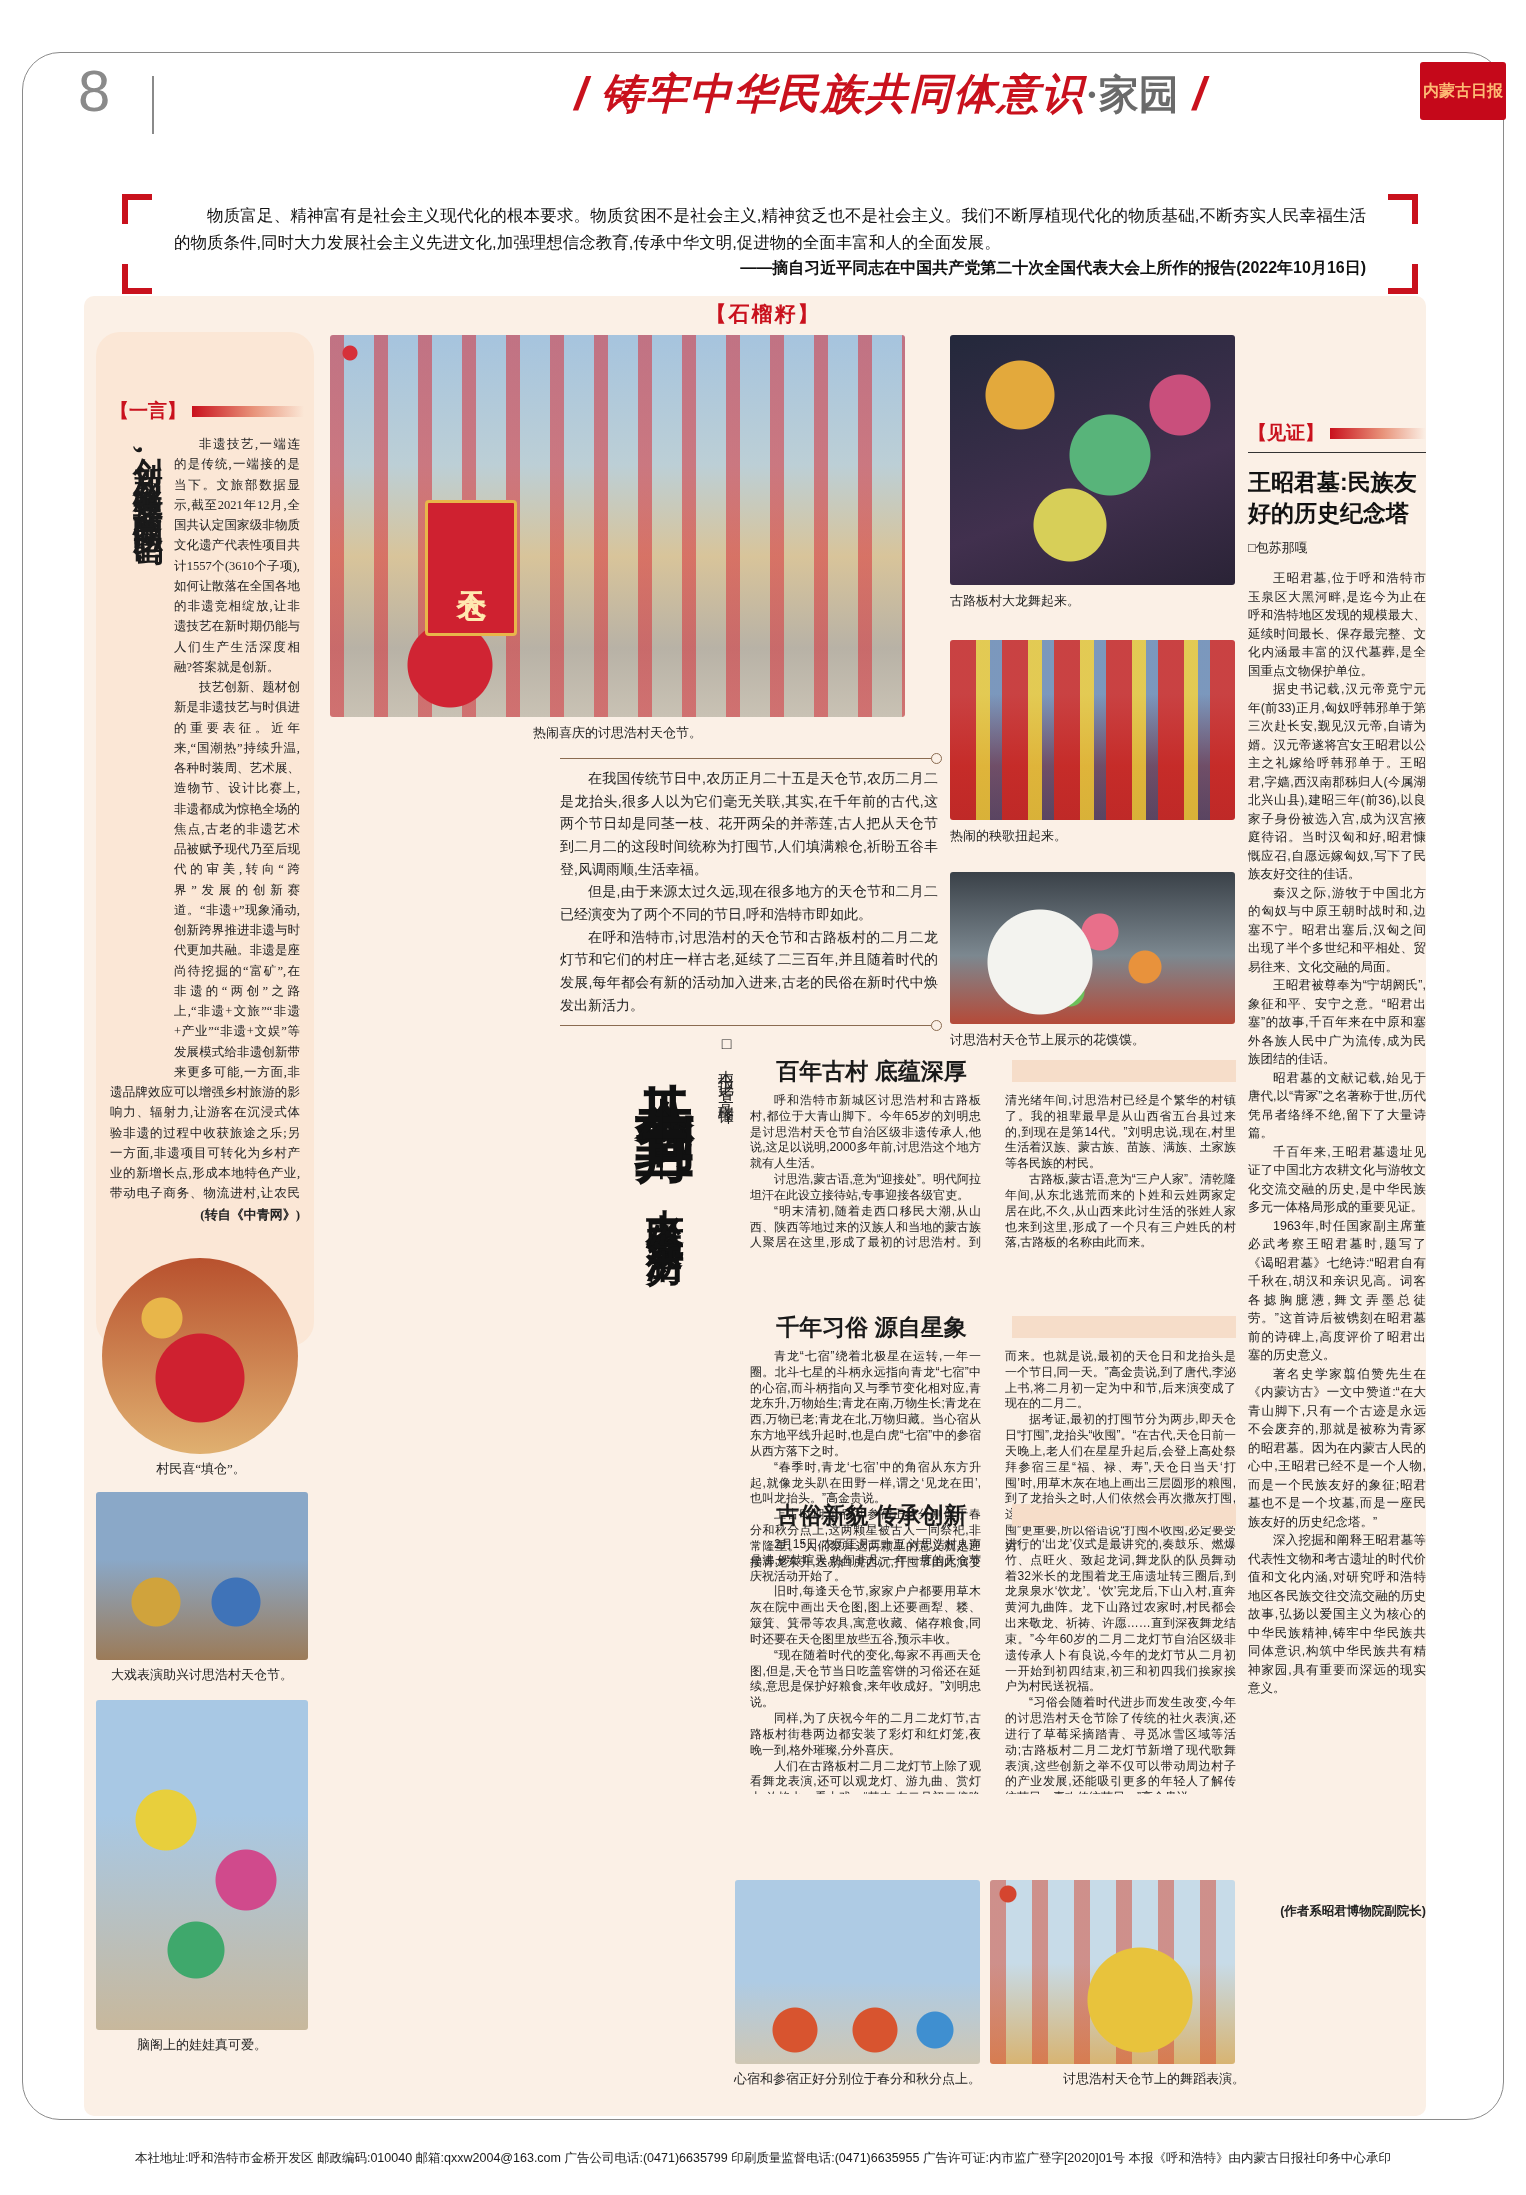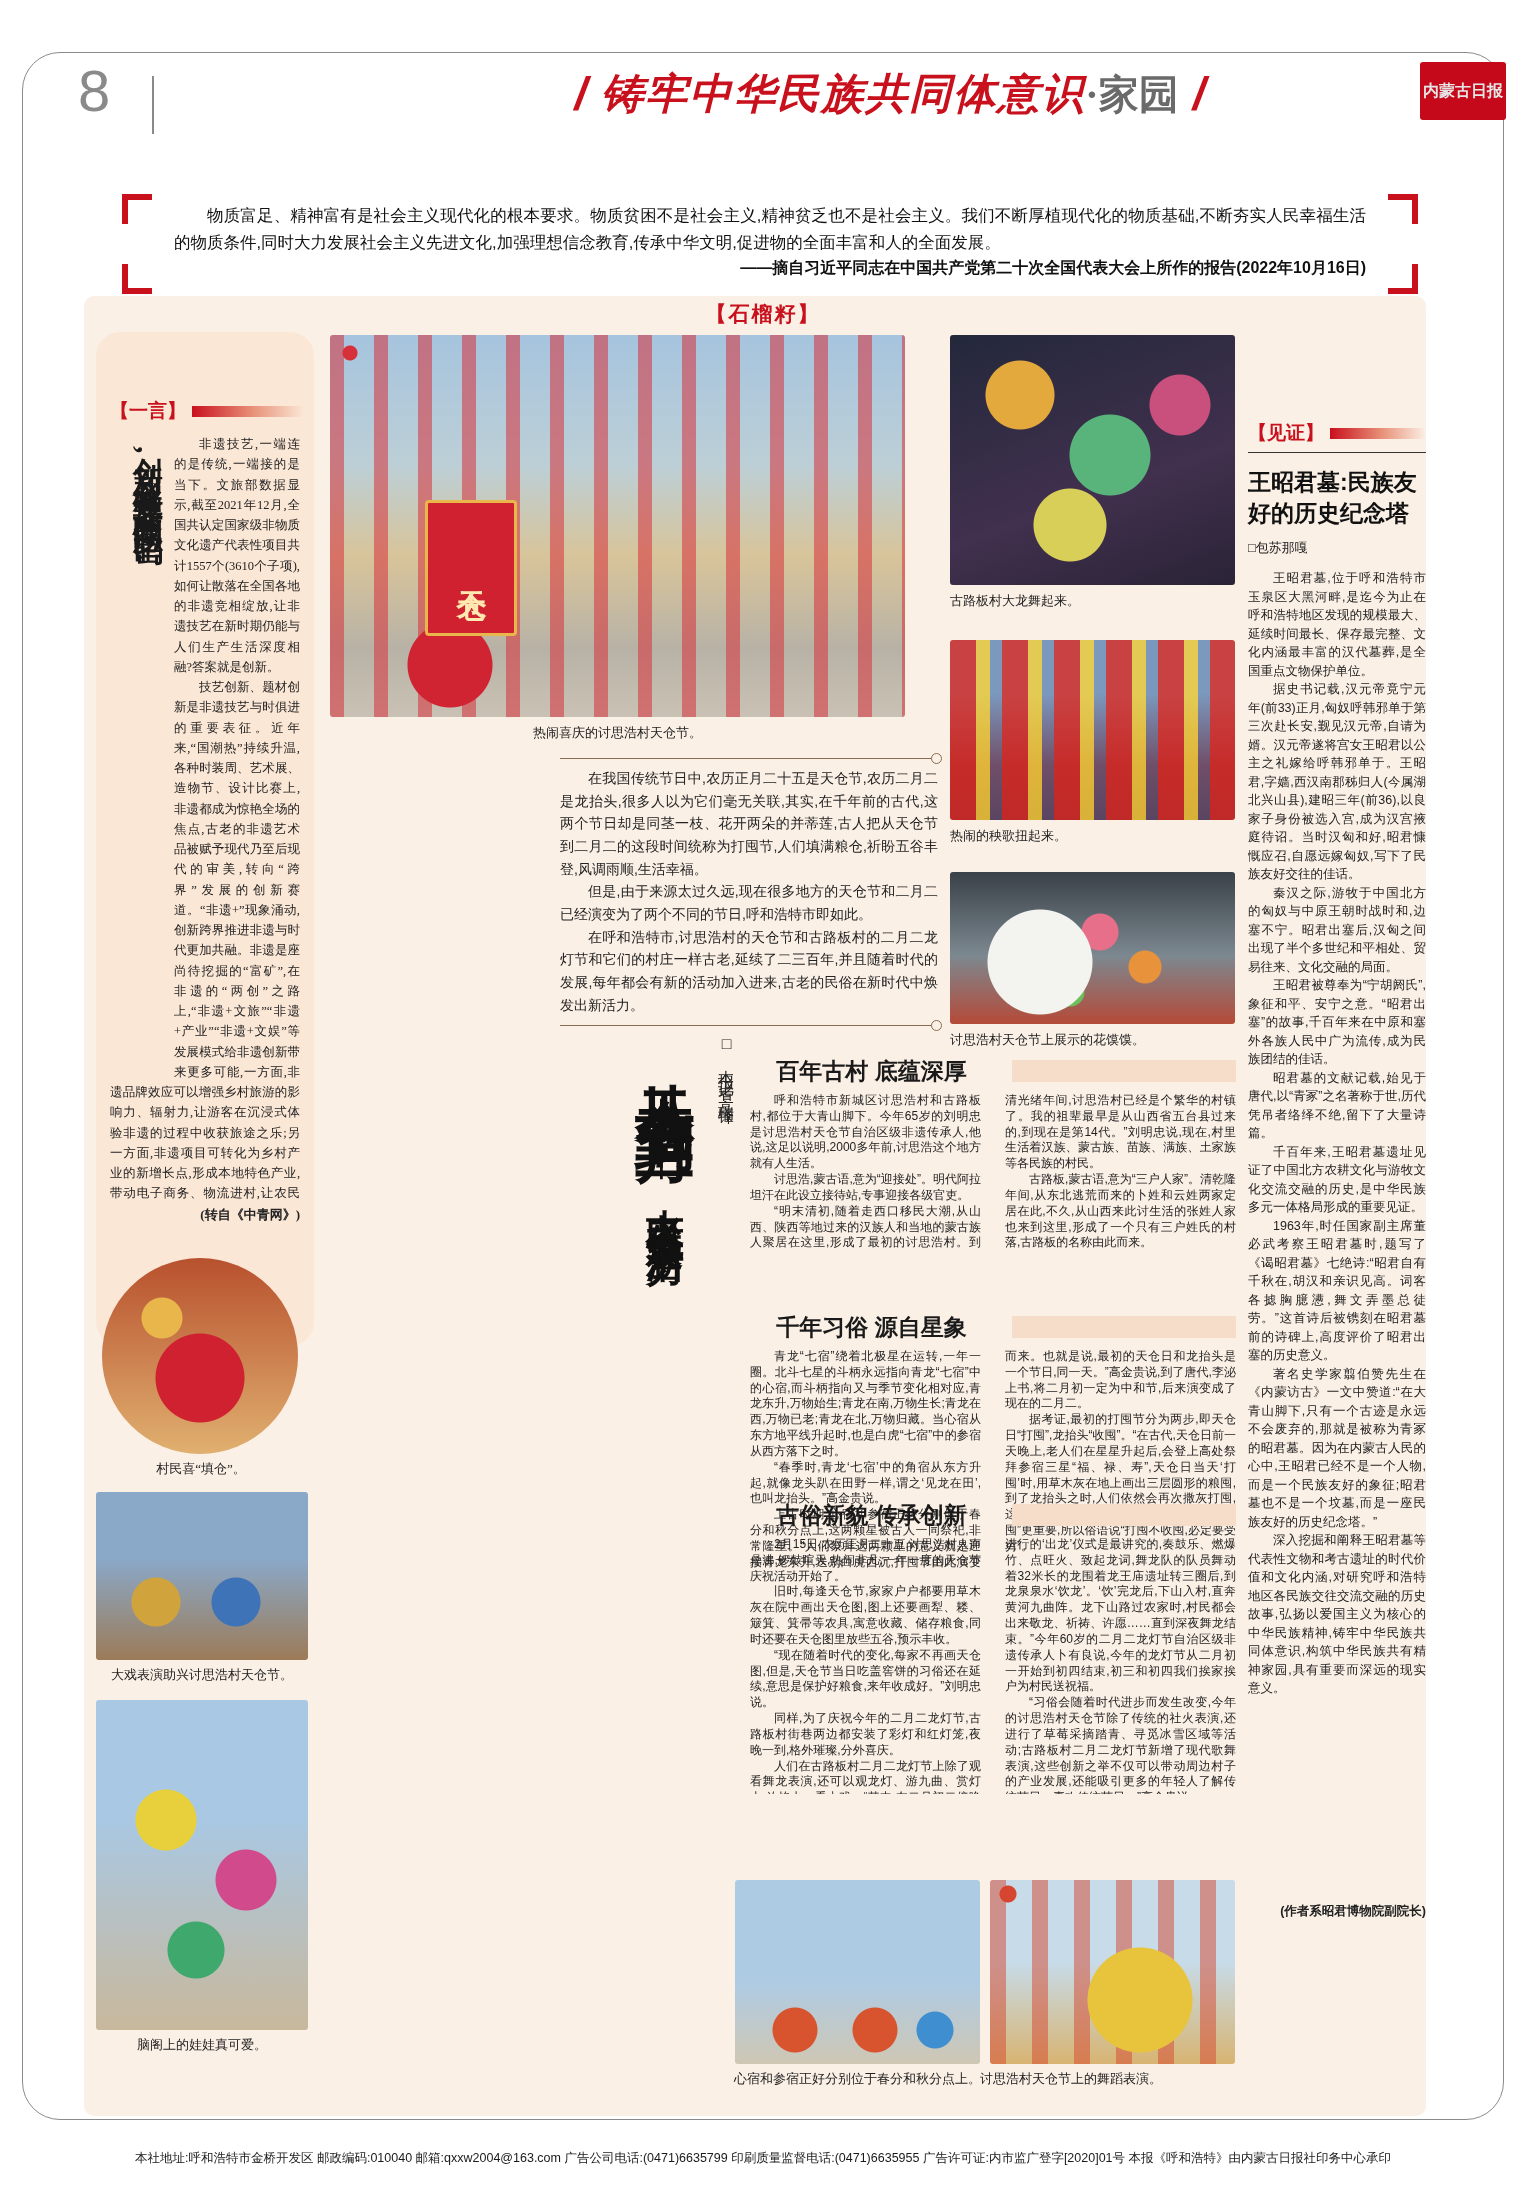--- a/index.html
+++ b/index.html
@@ -9,21 +9,21 @@
   
   #frame{left:22px;top:52px;width:1480px;height:2066px;border:1.5px solid #8a8a8a;border-radius:38px;}
   
   #pageNum{left:78px;top:62px;font-size:58px;color:#8a8a8a;font-weight:400;line-height:1;}
   #hdrDivider{left:152px;top:76px;width:1.5px;height:58px;background:#8a8a8a;}
   #hdrInfo{left:172px;top:78px;font-size:13px;line-height:19px;color:#1a1a1a;font-weight:bold;}
   #banner{left:420px;top:66px;width:940px;text-align:center;white-space:nowrap;}
   .banner-slash{color:#c9111d;font-size:46px;font-style:italic;font-weight:bold;vertical-align:middle;margin:0 14px;}
   .banner-main{color:#c9111d;font-size:42px;font-weight:bold;font-style:italic;letter-spacing:2px;vertical-align:middle;font-family:"Liberation Serif",serif;}
   .banner-suffix{color:#6a6a6a;font-size:40px;font-weight:bold;vertical-align:middle;font-family:"Liberation Serif",serif;}
-  #logoBox{left:1420px;top:62px;width:86px;height:58px;background:#c5081a;color:#e5e5e5;display:flex;align-items:center;justify-content:center;font-size:16px;font-weight:bold;border-radius:3px;font-family:"Liberation Serif",serif;}
+  #logoBox{left:1420px;top:62px;width:86px;height:58px;background:#c5081a;color:#fdba74;display:flex;align-items:center;justify-content:center;font-size:16px;font-weight:bold;border-radius:3px;font-family:"Liberation Serif",serif;}
   
   #quoteBox{left:128px;top:198px;width:1284px;height:92px;background:#fff;}
   .qb{width:24px;height:24px;position:absolute;}
   #qbTL{left:-6px;top:-4px;border-left:6px solid #c9111d;border-top:6px solid #c9111d;}
   #qbBL{left:-6px;bottom:-4px;border-left:6px solid #c9111d;border-bottom:6px solid #c9111d;}
   #qbTR{right:-6px;top:-4px;border-right:6px solid #c9111d;border-top:6px solid #c9111d;}
   #qbBR{right:-6px;bottom:-4px;border-right:6px solid #c9111d;border-bottom:6px solid #c9111d;}
   #quoteText{padding:4px 46px 0 46px;font-size:16.5px;line-height:1.65;text-align:justify;text-indent:2em;color:#111;}
   #quoteAttr{padding:2px 46px 0 0;text-align:right;font-size:16px;font-weight:bold;color:#111;}
   
@@ -97,21 +97,21 @@
     radial-gradient(circle at 60px 150px,#d8542f 0 22px,rgba(0,0,0,0) 23px),
     radial-gradient(circle at 140px 150px,#d8542f 0 22px,rgba(0,0,0,0) 23px),
     radial-gradient(circle at 200px 150px,#3f8fd0 0 18px,rgba(0,0,0,0) 19px),
     linear-gradient(180deg,#aecbe4 0 55%,#cfc7b4 100%);}
   #capBotL{left:720px;top:2070px;width:275px;text-align:center;}
   #phBotR{left:990px;top:1880px;width:245px;height:184px;background:
     repeating-radial-gradient(circle at 18px 14px,#d5452f 0 8px,rgba(0,0,0,0) 9px 999px),
     radial-gradient(circle at 150px 120px,#e8c33c 0 52px,rgba(0,0,0,0) 53px),
     repeating-linear-gradient(90deg,rgba(213,69,47,.5) 0 16px,rgba(0,0,0,0) 16px 42px),
     linear-gradient(180deg,#c7dbe8 0 45%,#d8b472 100%);}
-  #capBotR{left:980px;top:2070px;width:265px;text-align:left;}
+  #capBotR{left:980px;top:2070px;width:265px;text-align:right;}
   
   #phFill{left:102px;top:1258px;width:196px;height:196px;border-radius:50%;background:
     radial-gradient(circle at 98px 120px,#cf2130 0 44px,rgba(0,0,0,0) 45px),
     radial-gradient(circle at 60px 60px,#e8b64a 0 20px,rgba(0,0,0,0) 21px),
     linear-gradient(180deg,#b8512e,#e0b070);}
   #capFill{left:96px;top:1460px;width:210px;text-align:center;}
   #phDaxi{left:96px;top:1492px;width:212px;height:168px;background:
     radial-gradient(circle at 60px 110px,#d0a33c 0 24px,rgba(0,0,0,0) 25px),
     radial-gradient(circle at 140px 110px,#3f73b8 0 24px,rgba(0,0,0,0) 25px),
     linear-gradient(180deg,#8aa8c8 0 40%,#9c7b58 100%);}

